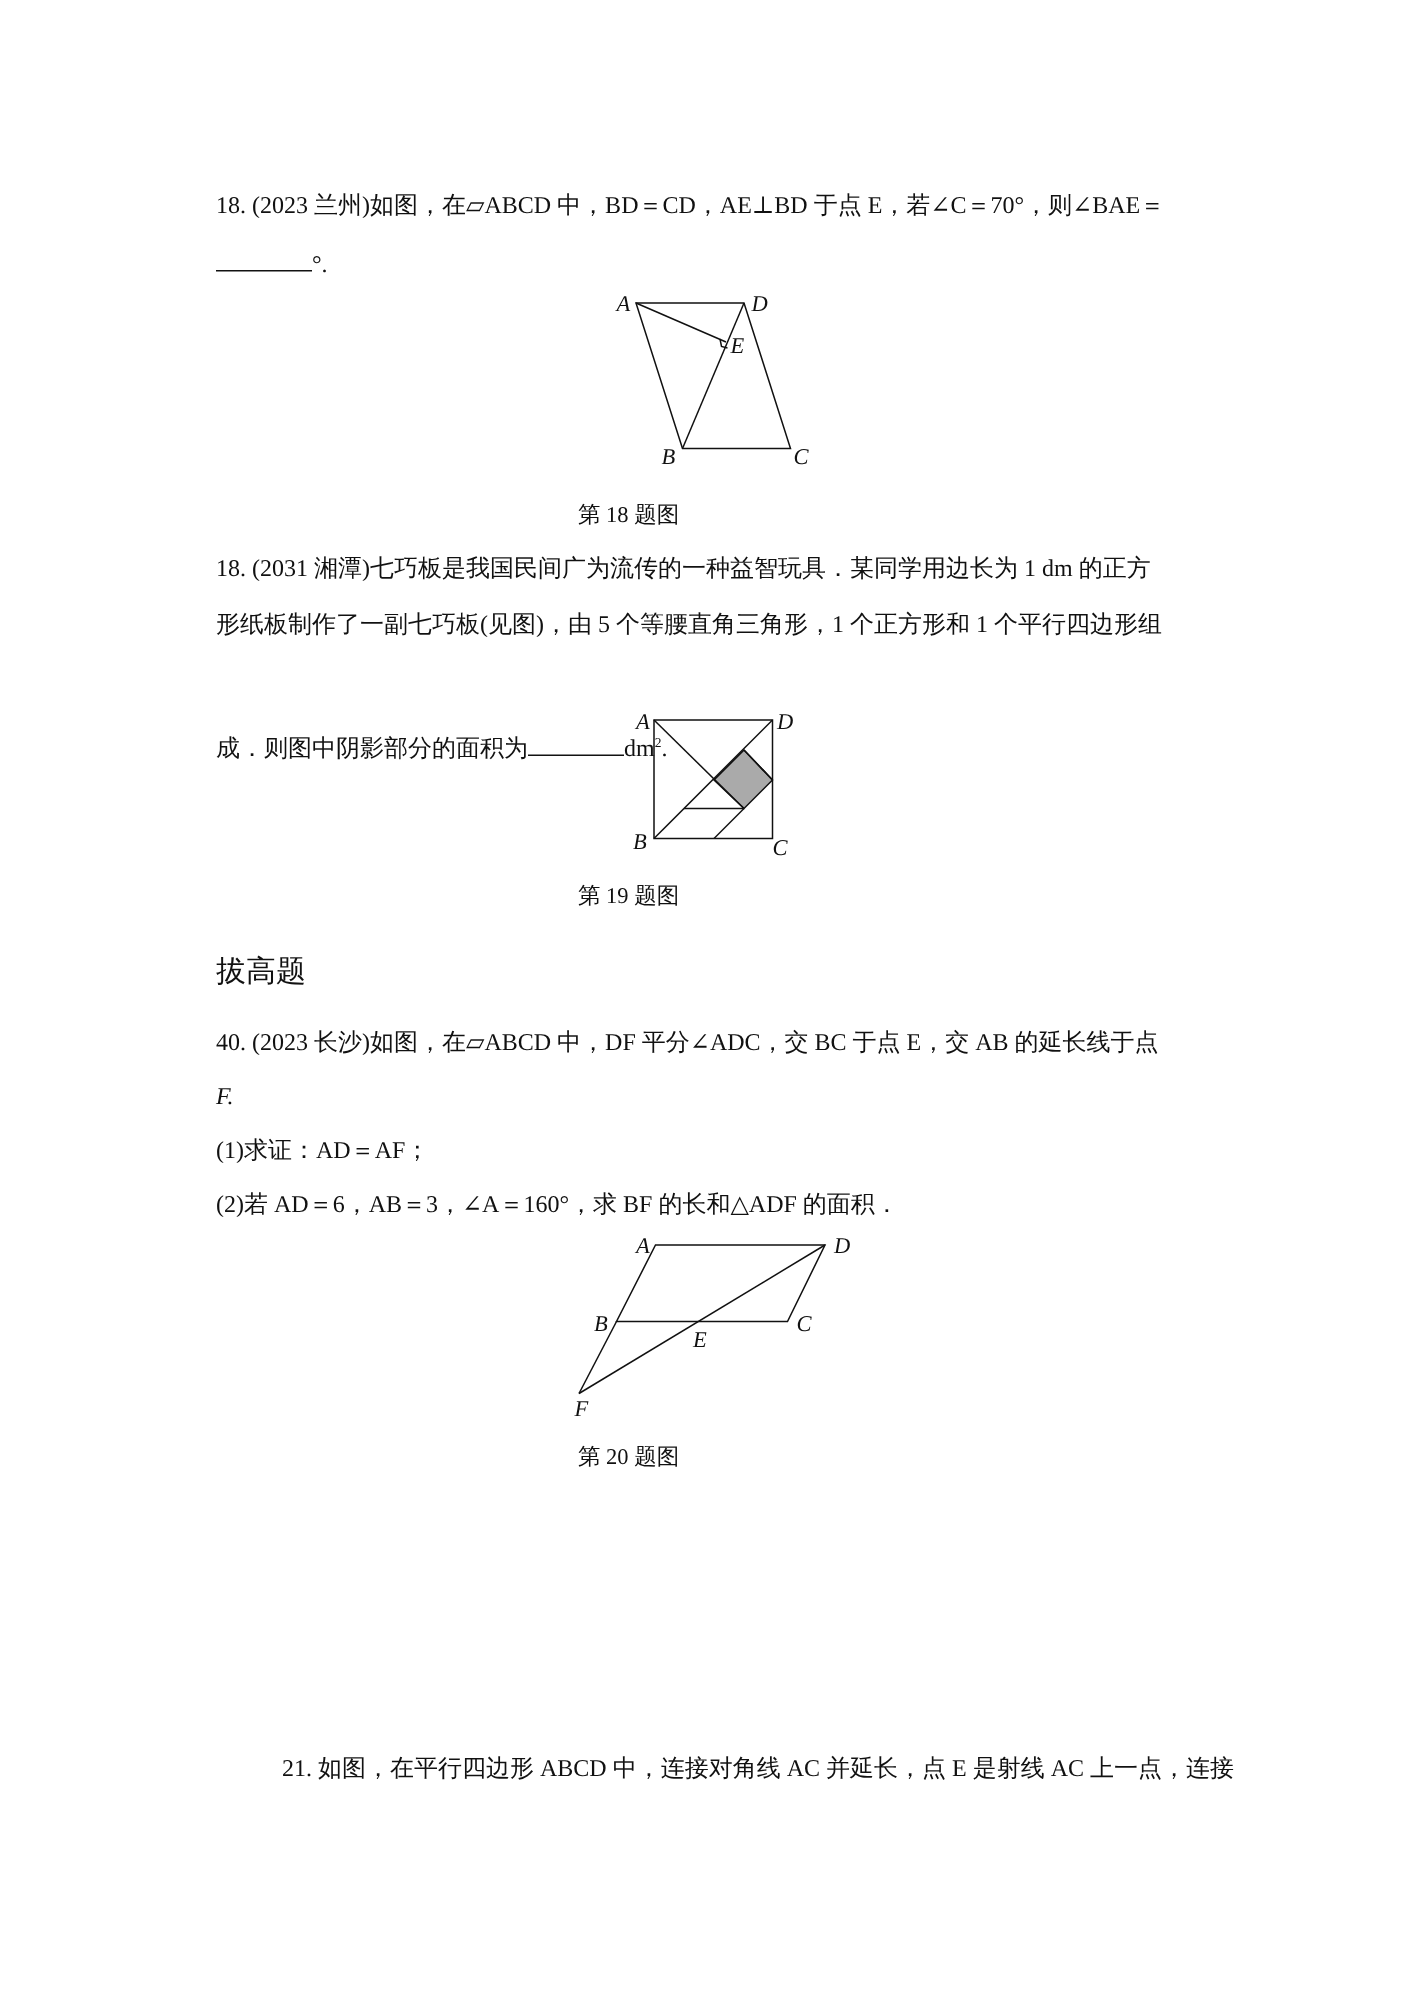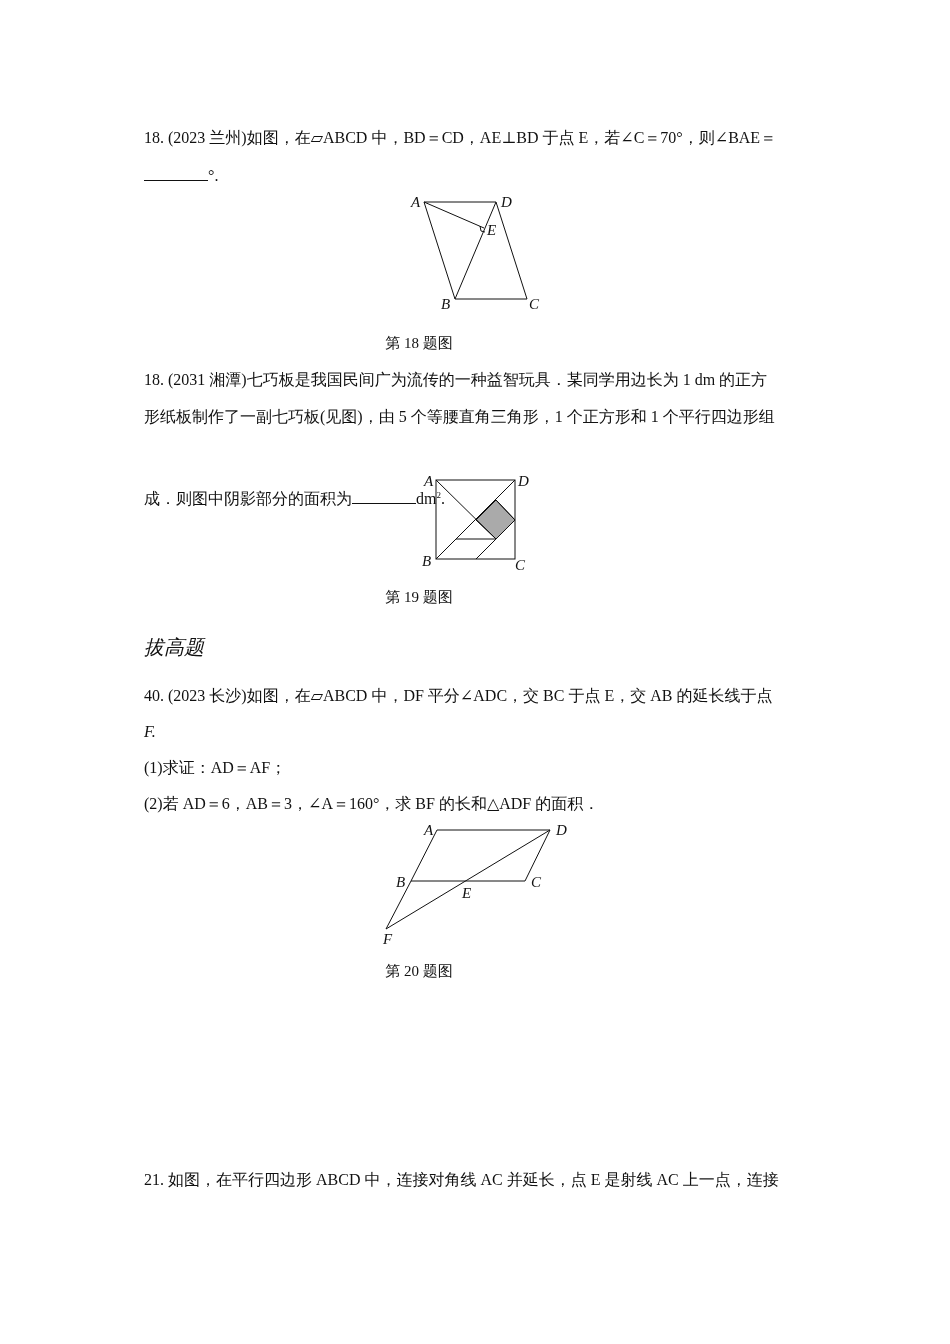--- a/index.html
+++ b/index.html
@@ -1,20 +1,20 @@
 <!DOCTYPE html>
 <html><head>
   <meta charset="utf-8">
   <style>
     html, body { margin: 0; padding: 0; background: #ffffff; }
     body { width: 950px; height: 1344px; position: relative; overflow: hidden;
            font-family: "Liberation Serif", "DejaVu Serif", serif; color: #111; }
     .line { position: absolute; left: 144px; font-size: 16px; line-height: 20px; white-space: nowrap; }
     .caption { position: absolute; left: 0; width: 838px; text-align: center; font-size: 15px; }
-    .heading { position: absolute; left: 144px; font-family: "DejaVu Sans", "Liberation Sans", sans-serif; font-size: 20px; font-style: italic; }
+    .heading { position: absolute; left: 144px; font-family: "DejaVu Sans", "Liberation Sans", sans-serif; font-size: 20px; }
     .fig { position: absolute; left: 0; top: 0; }
     i { font-style: italic; }
     .blank { display: inline-block; width: 64px; border-bottom: 1px solid #111; height: 14px; vertical-align: baseline; }
     .fig-label { font-family: "Liberation Serif", serif; font-style: italic; font-size: 15px; fill: #111; }
     sup { font-size: 9px; }
   </style>
 </head>
 <body>
 
 <div class="line" style="top:128px;">
@@ -87,16 +87,16 @@
   <text class="fig-label" x="424" y="835">A</text>
   <text class="fig-label" x="556" y="835">D</text>
   <text class="fig-label" x="396" y="887">B</text>
   <text class="fig-label" x="531" y="887">C</text>
   <text class="fig-label" x="462" y="898">E</text>
   <text class="fig-label" x="383" y="944">F</text>
 </svg>
 
 <div class="caption" style="top:962px;">第 20 题图</div>
 
-<div class="line" style="top:1170px;">
+<div class="line" style="top:1170px;margin-left:44px;">
   <span>21.</span>
   <span>如图，在平行四边形 ABCD 中，连接对角线 AC 并延长，点 E 是射线 AC 上一点，连接</span>
 </div>
 
 </body></html>

